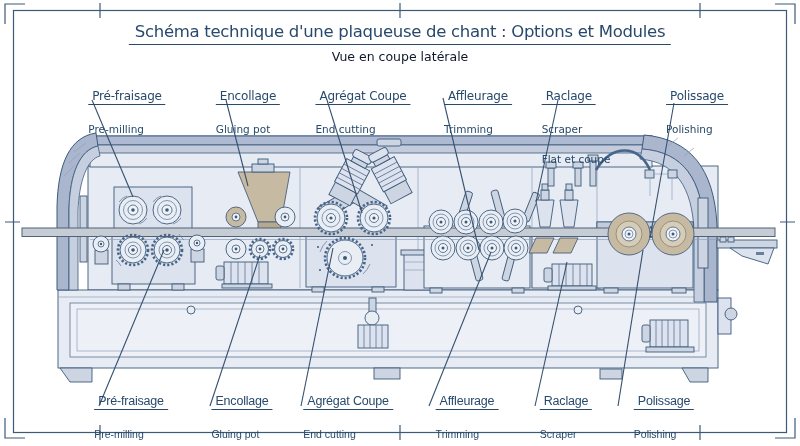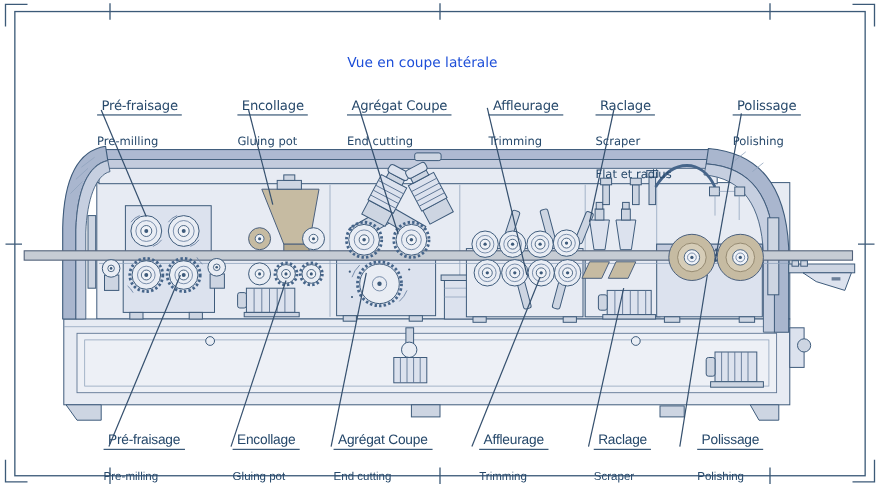--- a/index.html
+++ b/index.html
@@ -4,22 +4,22 @@
 <style>
   html,body{margin:0;padding:0;background:#fff;}
   .sheet{position:relative;width:800px;height:446px;background:#ffffff;overflow:hidden;
          font-family:"DejaVu Sans",sans-serif;}
   .sheet svg{position:absolute;left:0;top:0;}
 
   
   .title{position:absolute;left:400px;top:22px;transform:translateX(-50%);
          font-size:16.5px;letter-spacing:-0.3px;color:#27496b;white-space:nowrap;
          border-bottom:1.3px solid #27496b;padding:0 6px 3px;}
-  .subtitle{position:absolute;left:384px;top:49px;transform:translateX(-50%);
-         font-size:12.5px;color:#1d4ed8;white-space:nowrap;}
+  .subtitle{position:absolute;left:400px;top:49px;transform:translateX(-50%);
+         font-size:12.5px;color:#0f172a;white-space:nowrap;}
   .lbl{position:absolute;transform:translateX(-50%);text-align:left;color:#27496b;white-space:nowrap;}
   .lbl .fr{display:inline-block;font-size:12px;letter-spacing:-0.2px;
            border-bottom:1.2px solid #27496b;padding:0 4px 1px;}
   .lbl .en{display:block;font-size:10.5px;margin-top:18px;}
   .lbl-t{top:85px;}
   .lbl-b{top:391px;font-family:"Liberation Sans",sans-serif;}
   .lbl-b .fr{font-size:12.5px;}
   .lbl-b .en{font-size:10.5px;}
 
   
@@ -374,20 +374,21 @@
     <path class="lead" d="M674,103 L650,238"></path>
     <path class="lead" d="M99,406 L164,250"></path>
     <path class="lead" d="M210,406 L260,255"></path>
     <path class="lead" d="M301,406 L333,248"></path>
     <path class="lead" d="M429,406 L491,252"></path>
     <path class="lead" d="M535,406 L567,262"></path>
     <path class="lead" d="M618,406 L643,250"></path>
   </g>
 </svg>
 
+  <div class="title">Schéma technique d'une plaqueuse de chant : Options et Modules</div>
   <div class="subtitle">Vue en coupe latérale</div>
 
   <div class="lbl lbl-t" style="left:127px">
     <span class="fr">Pré-fraisage</span>
     <span class="en">Pre-milling</span>
   </div>
   <div class="lbl lbl-t" style="left:248px">
     <span class="fr">Encollage</span>
     <span class="en">Gluing pot</span>
   </div>
@@ -395,21 +396,21 @@
     <span class="fr">Agrégat Coupe</span>
     <span class="en">End cutting</span>
   </div>
   <div class="lbl lbl-t" style="left:478px">
     <span class="fr">Affleurage</span>
     <span class="en">Trimming</span>
   </div>
   <div class="lbl lbl-t" style="left:576px">
     <span class="fr">Raclage</span>
     <span class="en">Scraper</span>
-    <span class="en">Flat et radius</span>
+    <span class="en">Flat et coupe</span>
   </div>
   <div class="lbl lbl-t" style="left:697px">
     <span class="fr">Polissage</span>
     <span class="en">Polishing</span>
   </div>
 
   <div class="lbl lbl-b" style="left:131px">
     <span class="fr">Pré-fraisage</span>
     <span class="en">Pre-milling</span>
   </div>

